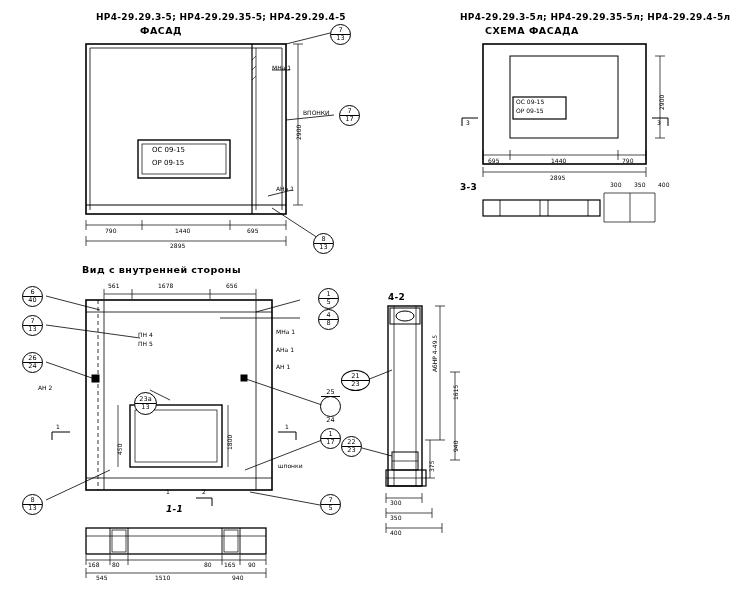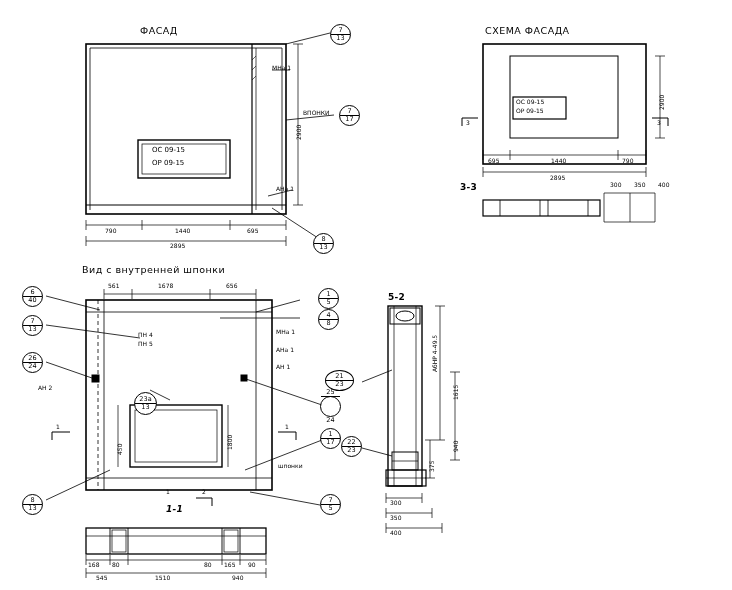--- a/index.html
+++ b/index.html
@@ -7,39 +7,41 @@
     width:732px;height:590px;
     background:#fff;
     font-family:"DejaVu Sans", sans-serif;
     color:#000;
     position:relative;
     overflow:hidden;
   }
   .stage{position:absolute;left:0;top:0;width:732px;height:590px;}
   .lbl{position:absolute;white-space:nowrap;font-size:8px;line-height:1;}
   .ttl{font-weight:bold;font-size:9px;letter-spacing:.3px;}
-  .ttl2{font-weight:normal;font-size:9.5px;letter-spacing:.5px;text-align:center;}
+  .ttl2{font-weight:bold;font-size:9.5px;letter-spacing:.5px;text-align:center;}
   .sm{font-size:7px;}
   .xs{font-size:6px;}
   .rot{transform-origin:0 0;transform:rotate(-90deg);}
   .circ{position:absolute;border:1px solid #000;border-radius:50%;box-sizing:border-box;
         display:flex;flex-direction:column;align-items:center;justify-content:center;
         font-size:6.5px;line-height:1.05;background:#fff;}
   .circ .top{border-bottom:1px solid #000;width:100%;text-align:center;padding-bottom:0px;}
   .circ .bot{width:100%;text-align:center;}
   svg{position:absolute;left:0;top:0;overflow:visible;}
 </style>
 </head>
 <body>
 
 <div class="stage">
 
+  <div class="lbl ttl" style="left:96px;top:13px;">НР4-29.29.3-5; НР4-29.29.35-5; НР4-29.29.4-5</div>
+  <div class="lbl ttl" style="left:460px;top:13px;">НР4-29.29.3-5л; НР4-29.29.35-5л; НР4-29.29.4-5л</div>
   <div class="lbl ttl2" style="left:140px;top:26px;">ФАСАД</div>
   <div class="lbl ttl2" style="left:485px;top:26px;">СХЕМА ФАСАДА</div>
-  <div class="lbl ttl2" style="left:82px;top:265px;">Вид с внутренней шпонки</div>
+  <div class="lbl ttl2" style="left:82px;top:265px;">Вид с внутренней стороны</div>
 
   <svg width="732" height="590">
     <g stroke="#000" fill="none">
 
       <rect x="86" y="44" width="200" height="170" stroke-width="1.6"></rect>
 
       <line x1="90" y1="48" x2="90" y2="210" stroke-width="0.8"></line>
       <line x1="90" y1="48" x2="282" y2="48" stroke-width="0.8"></line>
       <line x1="282" y1="48" x2="282" y2="210" stroke-width="0.8"></line>
 
@@ -331,30 +333,30 @@
       <line x1="422" y1="493" x2="422" y2="503" stroke-width="0.7"></line>
       <line x1="386" y1="513" x2="432" y2="513" stroke-width="0.7"></line>
       <line x1="386" y1="508" x2="386" y2="518" stroke-width="0.7"></line>
       <line x1="432" y1="508" x2="432" y2="518" stroke-width="0.7"></line>
       <line x1="386" y1="528" x2="442" y2="528" stroke-width="0.7"></line>
       <line x1="386" y1="523" x2="386" y2="533" stroke-width="0.7"></line>
       <line x1="442" y1="523" x2="442" y2="533" stroke-width="0.7"></line>
     </g>
   </svg>
 
-  <div class="lbl ttl" style="left:388px;top:293px;">5-2</div>
+  <div class="lbl ttl" style="left:388px;top:293px;">4-2</div>
   <div class="lbl xs rot" style="left:432px;top:372px;">АбНР 4-49.5</div>
   <div class="lbl xs rot" style="left:453px;top:400px;">1615</div>
   <div class="lbl xs rot" style="left:453px;top:452px;">940</div>
   <div class="lbl xs rot" style="left:429px;top:472px;">375</div>
   <div class="lbl xs" style="left:390px;top:500px;">300</div>
   <div class="lbl xs" style="left:390px;top:515px;">350</div>
   <div class="lbl xs" style="left:390px;top:530px;">400</div>
 
-  <div class="circ" style="left:325px;top:370px;width:29px;height:21px;">
+  <div class="circ" style="left:341px;top:370px;width:29px;height:21px;">
     <span class="top">21</span>
     <span class="bot">23</span>
   </div>
   <div class="circ" style="left:341px;top:436px;width:21px;height:21px;">
     <span class="top">22</span>
     <span class="bot">23</span>
   </div>
 
 </div>
 

